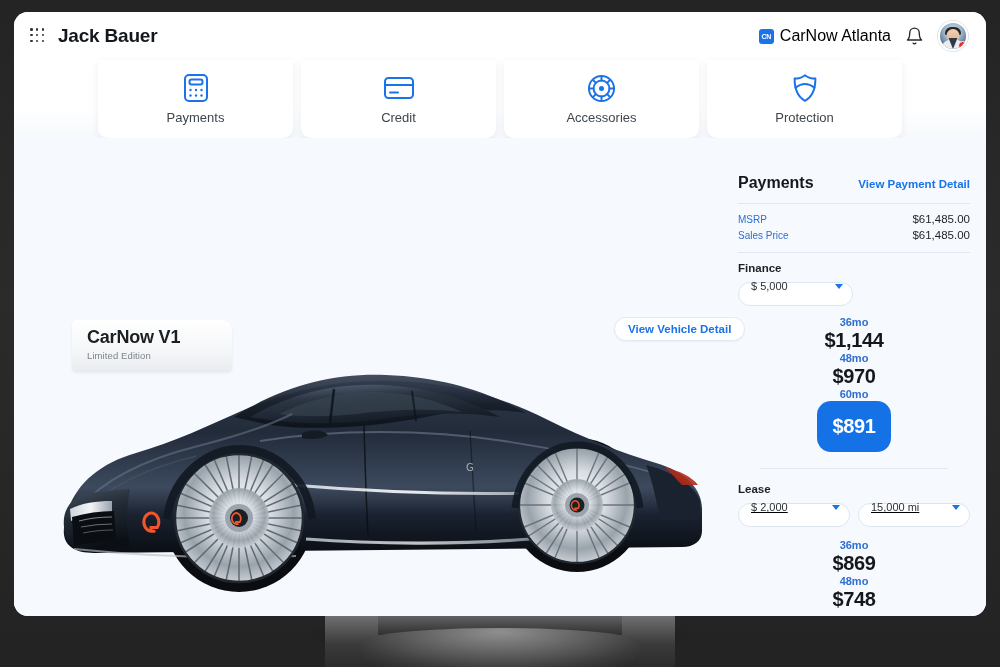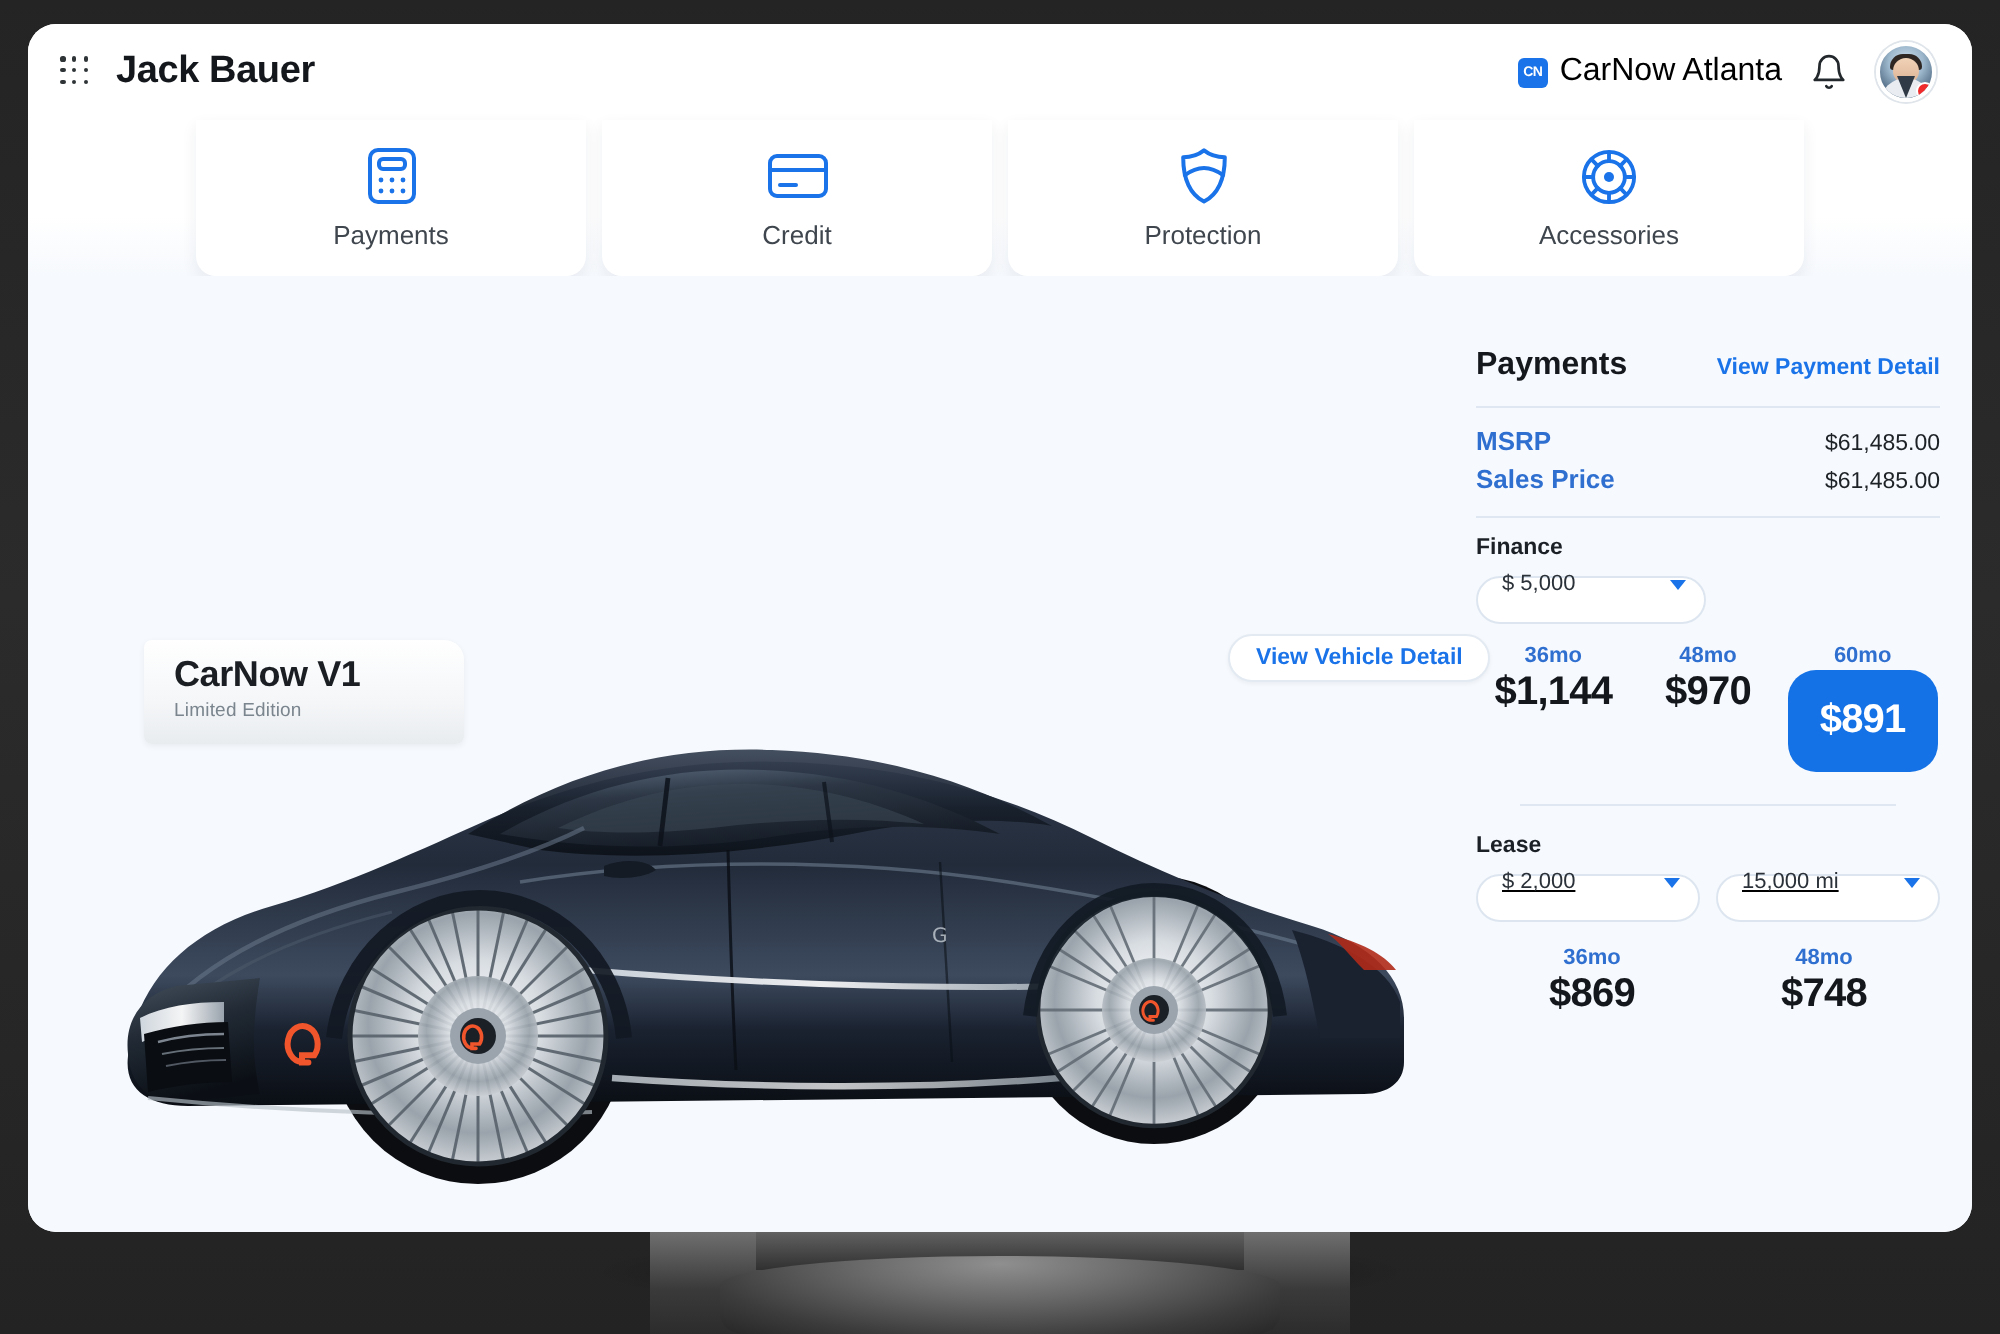--- a/index.html
+++ b/index.html
@@ -151,37 +151,37 @@
   
   #payments-panel {
     position: absolute; left: 706px; top: 0; width: 266px; bottom: 0;
     padding: 36px 16px 0 18px;
   }
   #payments-head { display: flex; align-items: baseline; justify-content: space-between; }
   #payments-title { font-size: 16px; font-weight: 700; color: #15191d; }
   #view-payment-detail { font-size: 11.5px; font-weight: 700; color: #1a73e8; cursor: pointer; }
   .hr { height: 1px; background: #dfe8f2; margin: 11px 0 9px; }
   .price-row { display: flex; justify-content: space-between; align-items: baseline; margin-bottom: 4px; }
-  .price-label { font-size: 13px; font-weight: 700; color: #2f6fd0; }
+  .price-label { font-size: 10px; font-weight: 400; color: #2f6fd0; }
   .price-value { font-size: 11.5px; color: #1d2227; }
   .section-title { font-size: 11.5px; font-weight: 700; color: #1b2026; margin: 2px 0 8px; }
 
   .select {
     height: 24px; border: 1px solid #dde6f0; background: #ffffff;
     border-radius: 12px; display: flex; align-items: center;
     padding: 0 9px 16px 12px; cursor: pointer;
   }
   .select .val { font-size: 11px; color: #2b3138; flex: 1 1 auto; }
   .caret { width: 0; height: 0; border-left: 4px solid transparent; border-right: 4px solid transparent; border-top: 5px solid #1a73e8; }
   #finance-select { width: 115px; }
   #lease-selects { display: flex; gap: 8px; text-decoration: underline; }
   #lease-down-select { width: 115px; }
   #lease-miles-select { width: 115px; }
 
-  .terms { display: flex; margin-top: 10px; }
+  .terms { display: flex; margin-top: 10px; flex-direction: column; }
   .term { flex: 1 1 0; text-align: center; }
   .term .mo { font-size: 11px; font-weight: 700; color: #2f6fd0; margin-bottom: 1px; }
   .term .amt { font-size: 20px; font-weight: 700; color: #14181c; letter-spacing: -.4px; }
   .term.selected .amt {
     display: inline-block; background: #1472e6; color: #ffffff;
     border-radius: 14px; padding: 14px 16px; cursor: pointer;
   }
   .term.selected .mo { color: #2f6fd0; }
   #lease-terms { margin-top: 12px; }
   #lease-terms .term { flex: 0 0 50%; }
@@ -258,39 +258,39 @@
           <rect x="2" y="2" width="28" height="20" rx="3.5"></rect>
           <path d="M2 9h28"></path>
           <path d="M7 16.5h8"></path>
         </svg>
       </div>
       <div class="label">Credit</div>
     </div>
 
     <div class="navcard">
       <div class="ico">
-        <svg width="26" height="30" viewBox="0 0 26 30" fill="none" stroke="#1a73e8" stroke-width="2" stroke-linecap="round" stroke-linejoin="round">
-          <path d="M13 2.2C10 4.6 6.2 5.6 2.6 5.6c0 12 4.3 19 10.4 22.2C19.1 24.6 23.4 17.6 23.4 5.6 19.8 5.6 16 4.6 13 2.2z"></path>
-          <path d="M3.4 14.6c3.6-2.6 6.4-3.6 9.6-3.6s6 1 9.6 3.6"></path>
-        </svg>
-      </div>
-      <div class="label">Protection</div>
-    </div>
-
-    <div class="navcard">
-      <div class="ico">
         <svg width="29" height="29" viewBox="0 0 30 30" fill="none" stroke="#1a73e8" stroke-width="2" stroke-linecap="round">
           <circle cx="15" cy="15" r="13"></circle>
           <circle cx="15" cy="15" r="8.2"></circle>
           <circle cx="15" cy="15" r="2.6" fill="#1a73e8" stroke="none"></circle>
           <path d="M15 6.8V2.5M15 23.2v4.3M23.2 15h4.3M2.5 15h4.3"></path>
           <path d="M20.8 9.2l3-3M6.2 23.8l3-3M20.8 20.8l3 3M6.2 6.2l3 3"></path>
         </svg>
       </div>
       <div class="label">Accessories</div>
+    </div>
+
+    <div class="navcard">
+      <div class="ico">
+        <svg width="26" height="30" viewBox="0 0 26 30" fill="none" stroke="#1a73e8" stroke-width="2" stroke-linecap="round" stroke-linejoin="round">
+          <path d="M13 2.2C10 4.6 6.2 5.6 2.6 5.6c0 12 4.3 19 10.4 22.2C19.1 24.6 23.4 17.6 23.4 5.6 19.8 5.6 16 4.6 13 2.2z"></path>
+          <path d="M3.4 14.6c3.6-2.6 6.4-3.6 9.6-3.6s6 1 9.6 3.6"></path>
+        </svg>
+      </div>
+      <div class="label">Protection</div>
     </div>
   </div>
 
   <div id="main">
 
     <div id="car-stage">
       
       <svg width="690" height="300" viewBox="0 0 690 300">
         <defs>
           <linearGradient id="bodyTop" x1="0" y1="0" x2="0" y2="1">

